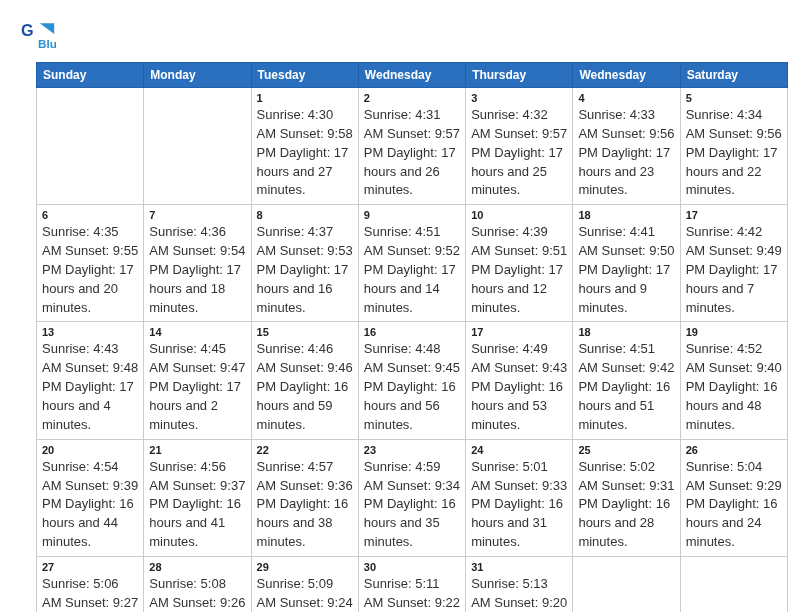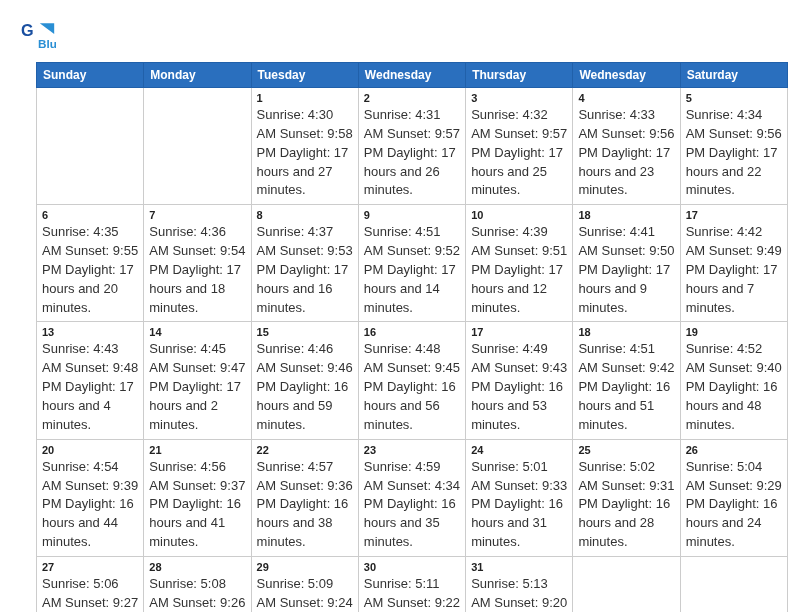--- a/index.html
+++ b/index.html
@@ -273,21 +273,21 @@
           </td>
           <td>
             <span class="day-number">22</span>
             <div class="day-info">Sunrise: 4:57 AM
 Sunset: 9:36 PM
 Daylight: 16 hours and 38 minutes.</div>
           </td>
           <td>
             <span class="day-number">23</span>
             <div class="day-info">Sunrise: 4:59 AM
-Sunset: 4:34 PM
+Sunset: 9:34 PM
 Daylight: 16 hours and 35 minutes.</div>
           </td>
           <td>
             <span class="day-number">24</span>
             <div class="day-info">Sunrise: 5:01 AM
 Sunset: 9:33 PM
 Daylight: 16 hours and 31 minutes.</div>
           </td>
           <td>
             <span class="day-number">25</span>

